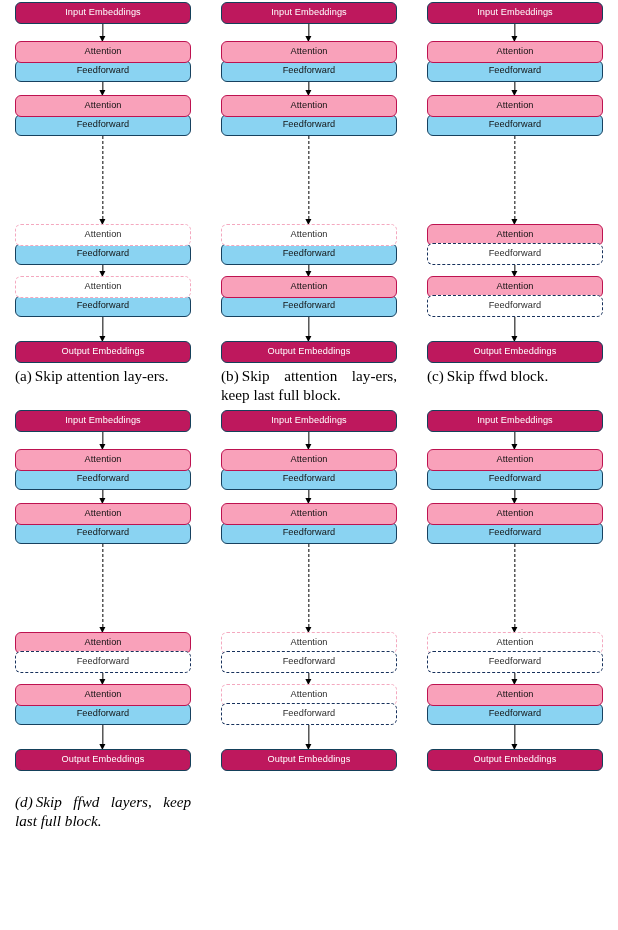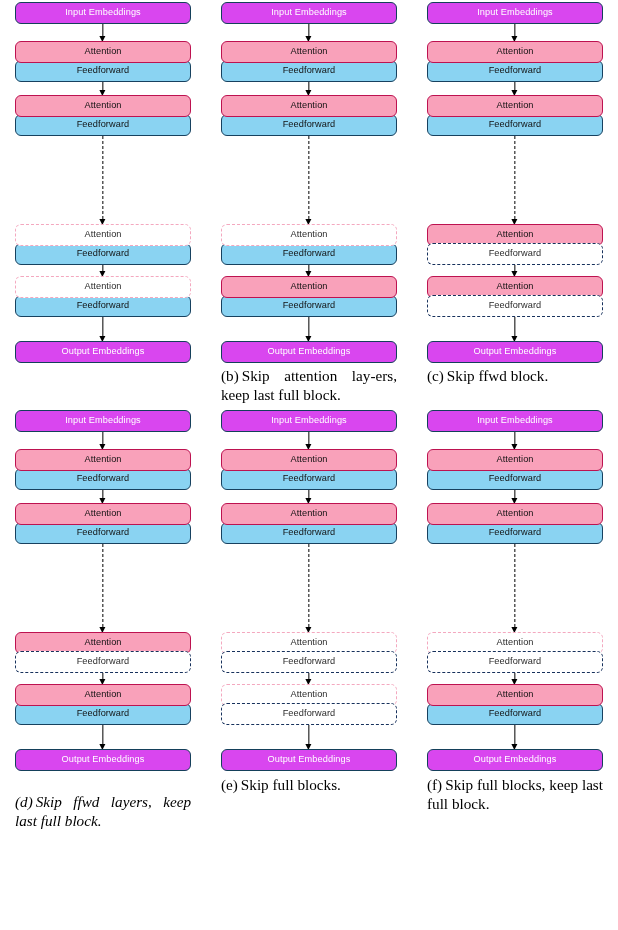--- a/index.html
+++ b/index.html
@@ -40,21 +40,21 @@
     line-height: 1;
     letter-spacing: 0.1px;
     position: relative;
     display: flex;
     align-items: center;
     justify-content: center;
   }
 
   .box.embed {
     height: 22px;
-    background: #d946ef;
+    background: #be185d;
     border: 1.4px solid #14405a;
     border-radius: 6px;
     color: #ffffff;
   }
 
   .box.attn {
     height: 22px;
     background: #f9a1ba;
     border: 1.5px solid #bd1250;
     border-radius: 6px;
@@ -164,20 +164,21 @@
         <div class="blockpair">
           <div class="box attn skip">Attention</div>
           <div class="box ffwd">Feedforward</div>
         </div>
         <div class="arrow" style="height: 24px;">
           <div class="line"></div>
           <div class="head"></div>
         </div>
         <div class="box embed">Output Embeddings</div>
       </div>
+      <div class="caption" style="margin-top: 4px;"><span class="lbl">(a)</span><span>Skip attention lay-ers.</span></div>
     </div>
     <div class="panel">
       <div class="panel-inner" style="padding-top: 2px;">
         <div class="box embed">Input Embeddings</div>
         <div class="arrow" style="height: 17px;">
           <div class="line"></div>
           <div class="head"></div>
         </div>
         <div class="blockpair">
           <div class="box attn">Attention</div>
@@ -335,21 +336,20 @@
         <div class="blockpair">
           <div class="box attn skip">Attention</div>
           <div class="box ffwd skip">Feedforward</div>
         </div>
         <div class="arrow" style="height: 24px;">
           <div class="line"></div>
           <div class="head"></div>
         </div>
         <div class="box embed">Output Embeddings</div>
       </div>
-      <div class="caption" style="margin-top: 5px;"><span class="lbl">(e)</span><span>Skip full blocks.</span></div>
     </div>
     <div class="panel">
       <div class="panel-inner" style="padding-top: 6px;">
         <div class="box embed">Input Embeddings</div>
         <div class="arrow" style="height: 17px;">
           <div class="line"></div>
           <div class="head"></div>
         </div>
         <div class="blockpair">
           <div class="box attn">Attention</div>
@@ -378,15 +378,14 @@
         <div class="blockpair">
           <div class="box attn">Attention</div>
           <div class="box ffwd">Feedforward</div>
         </div>
         <div class="arrow" style="height: 24px;">
           <div class="line"></div>
           <div class="head"></div>
         </div>
         <div class="box embed">Output Embeddings</div>
       </div>
-      <div class="caption" style="margin-top: 5px;"><span class="lbl">(f)</span><span>Skip full blocks, keep last full block.</span></div>
     </div>
   </div>
 
 </body></html>

